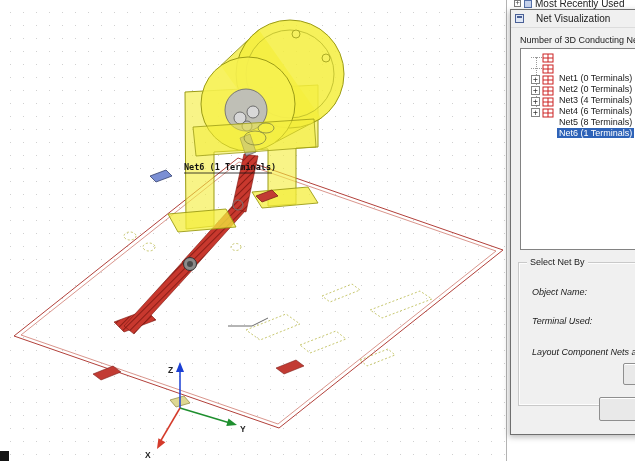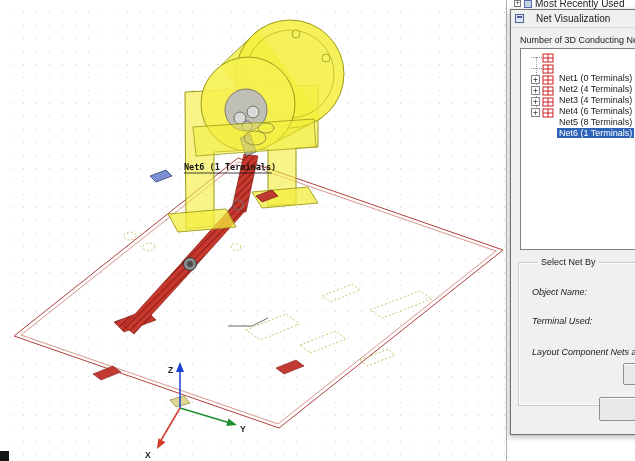--- a/index.html
+++ b/index.html
@@ -40,21 +40,21 @@
   .expand-box{width:9px;height:9px;border:1px solid #848484;background:#fff;color:#333;font-size:8px;
               line-height:7px;text-align:center;box-sizing:border-box;flex:none;
               font-family:"DejaVu Sans Mono",monospace;}
   .no-expand{width:9px;height:9px;flex:none;position:relative;}
   .no-expand::after{content:"";position:absolute;left:0;right:-2px;top:4px;border-top:1px dotted #9a9a9a;}
   .net-icon{margin:0 3px 0 2px;flex:none;}
   .row-label{white-space:nowrap;padding:0 2px;line-height:10px;margin-top:40px;}
   .row-label.sel{background:#2e63b8;color:#fff;}
   .groupbox{position:absolute;left:7px;top:252px;width:188px;height:142px;
             border:1px solid #c9c9c9;box-shadow:inset 0 0 0 1px #fdfdfd;}
-  .legend{position:absolute;left:8px;top:-6px;background:#f0f0f0;padding:0 3px;white-space:nowrap;margin-left:11px;}
+  .legend{position:absolute;left:8px;top:-6px;background:#f0f0f0;padding:0 3px;white-space:nowrap;}
   .gb-label{position:absolute;left:13px;white-space:nowrap;font-style:italic;}
   .lbl-obj{top:24px}.lbl-term{top:53px}.lbl-layout{top:84px}
   .frag-btn{position:absolute;background:#e9e9e9;border:1px solid #8f8f8f;border-radius:2px;
             box-shadow:inset 0 1px 0 #fff;}
   #frag1{left:104px;top:100px;width:96px;height:20px;}
   #frag2{left:88px;top:387px;width:104px;height:22px;}
 </style>
 </head>
 <body>
 
@@ -189,21 +189,21 @@
         </svg>
         <span class="row-label">Net1 (0 Terminals)</span>
       </div>
 
       <div class="tree-row">
         <span class="no-expand"></span>
         <svg class="net-icon" width="12" height="10">
           <rect x="1" y="1" width="10" height="8" fill="none" stroke="#c22" stroke-width="1"></rect>
           <path d="M1 5 H11 M6 1 V9" stroke="#c22" stroke-width="1"></path>
         </svg>
-        <span class="row-label">Net2 (4 Terminals)</span>
+        <span class="row-label">Net2 (0 Terminals)</span>
       </div>
 
       <div class="tree-row">
         <span class="expand-box">+</span>
         <svg class="net-icon" width="12" height="10">
           <rect x="1" y="1" width="10" height="8" fill="none" stroke="#c22" stroke-width="1"></rect>
           <path d="M1 5 H11 M6 1 V9" stroke="#c22" stroke-width="1"></path>
         </svg>
         <span class="row-label">Net3 (4 Terminals)</span>
       </div>

